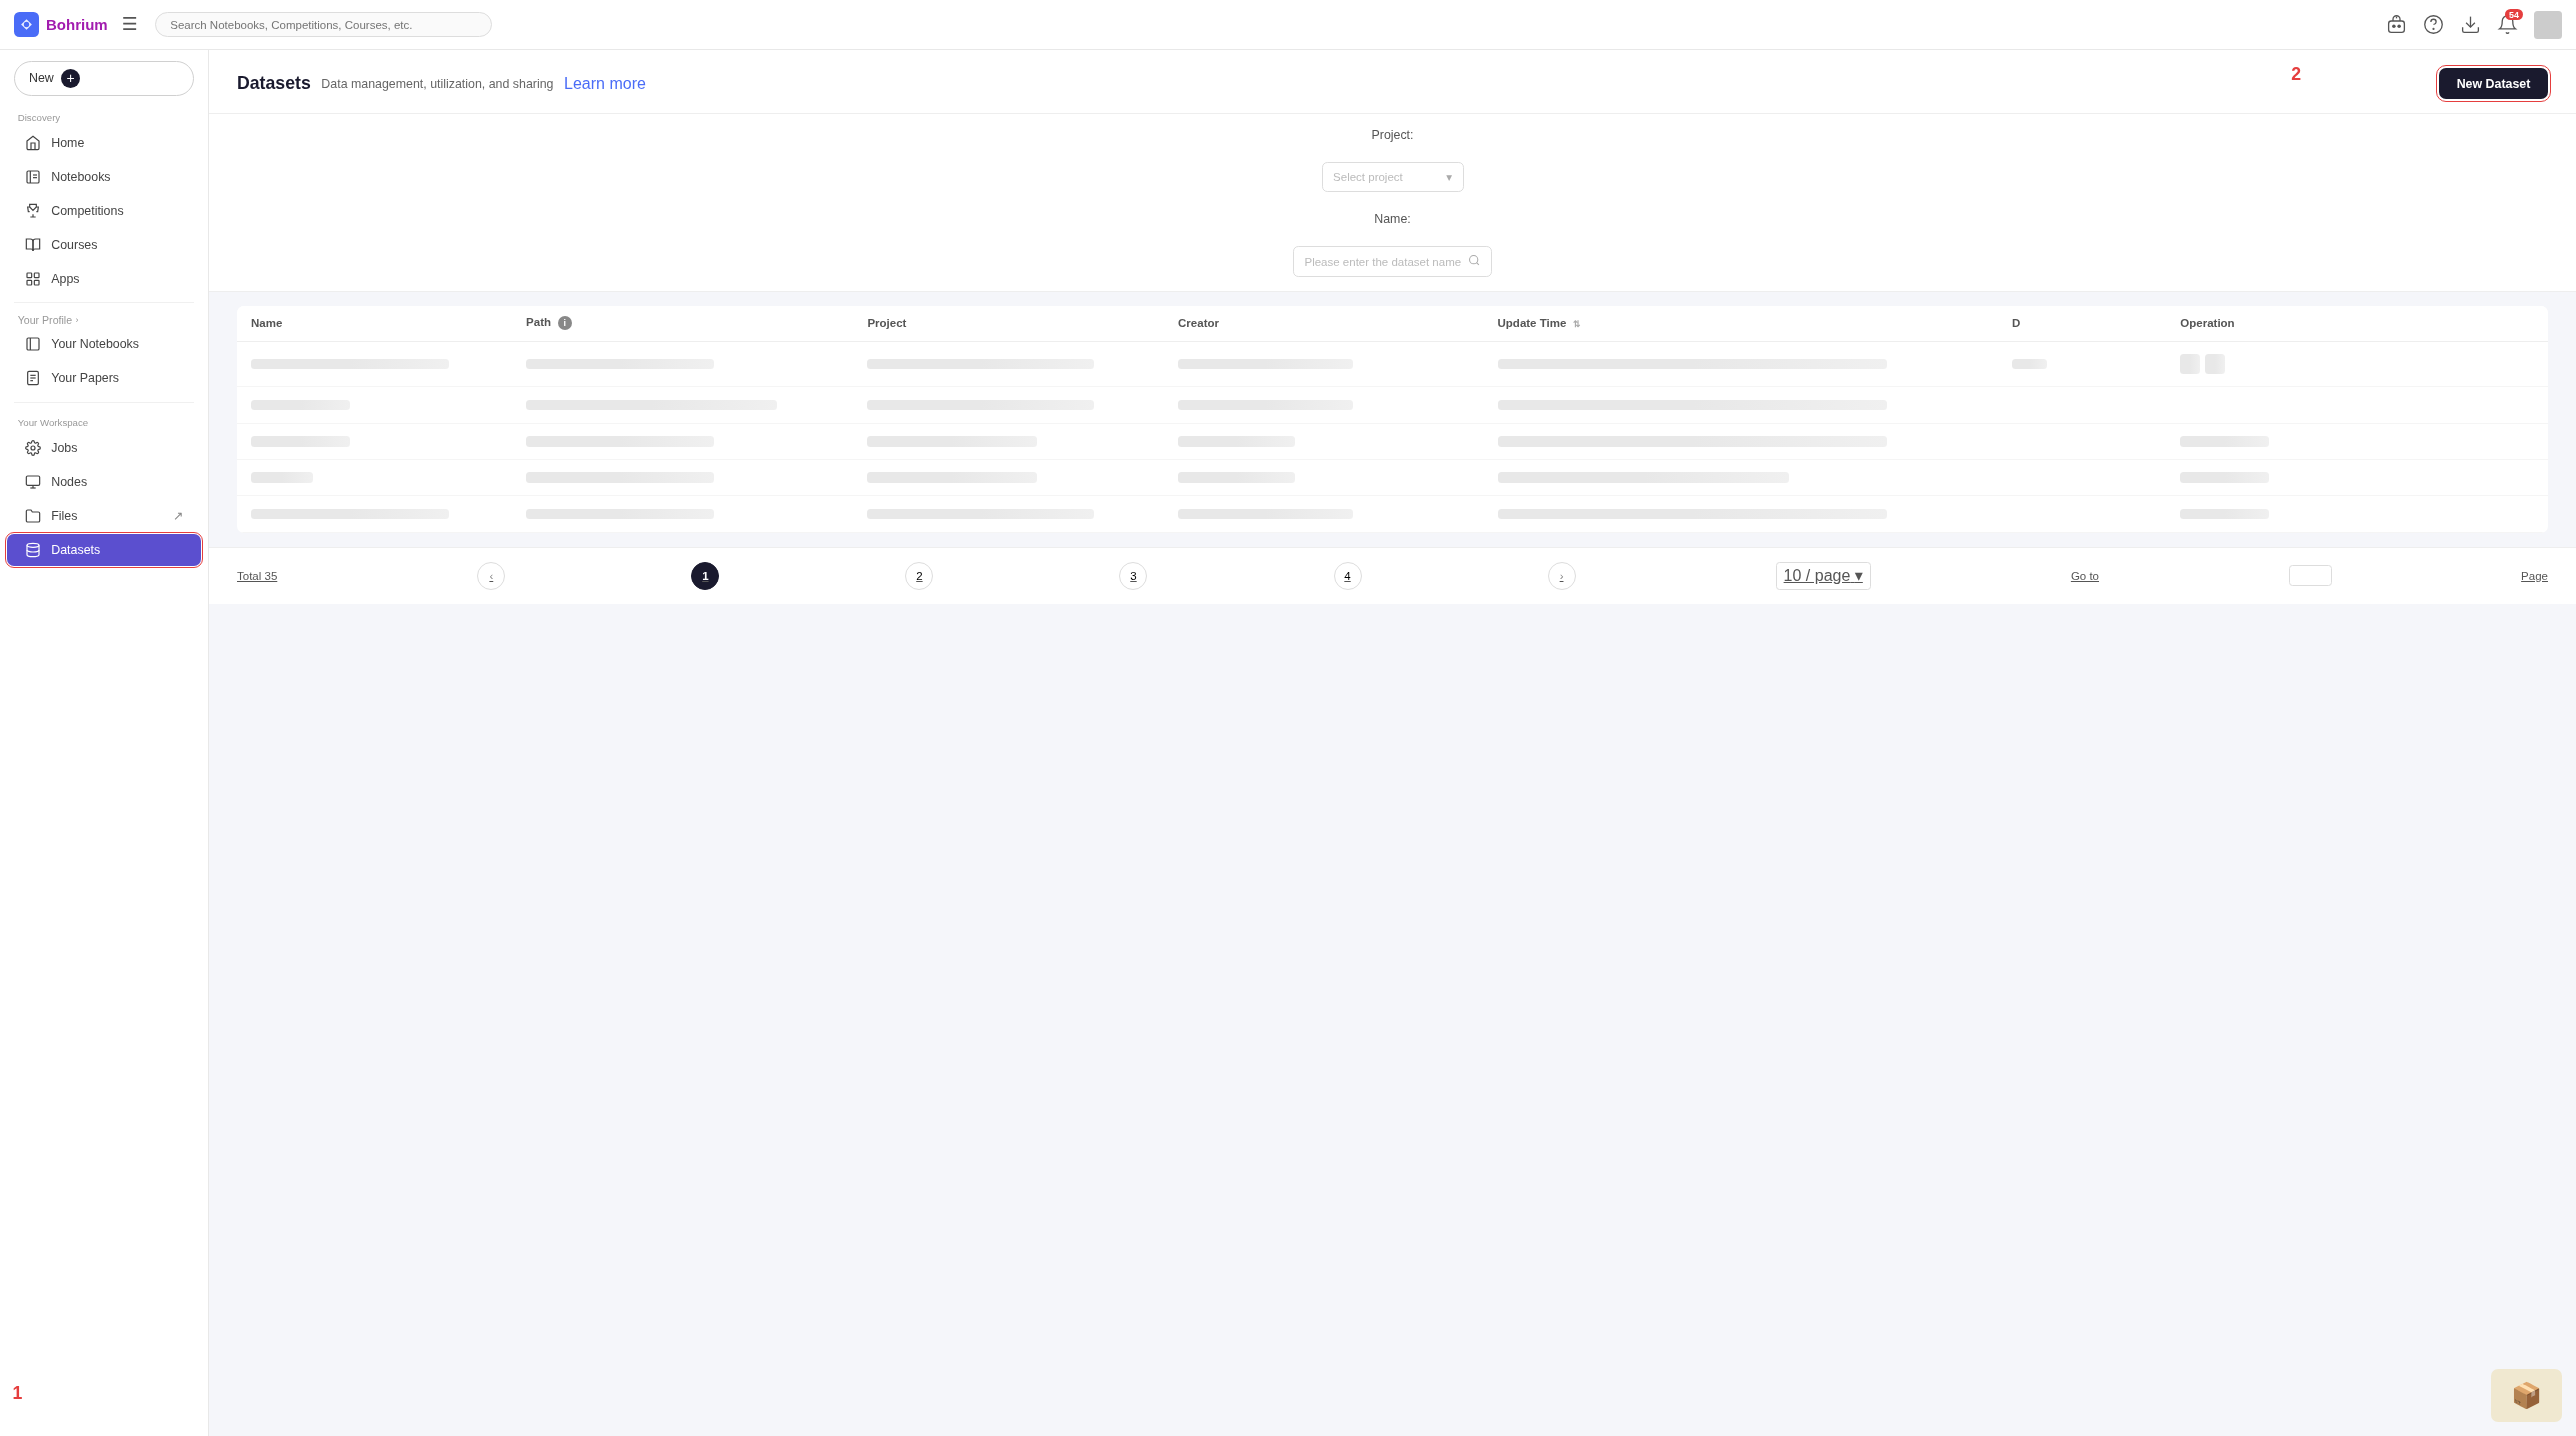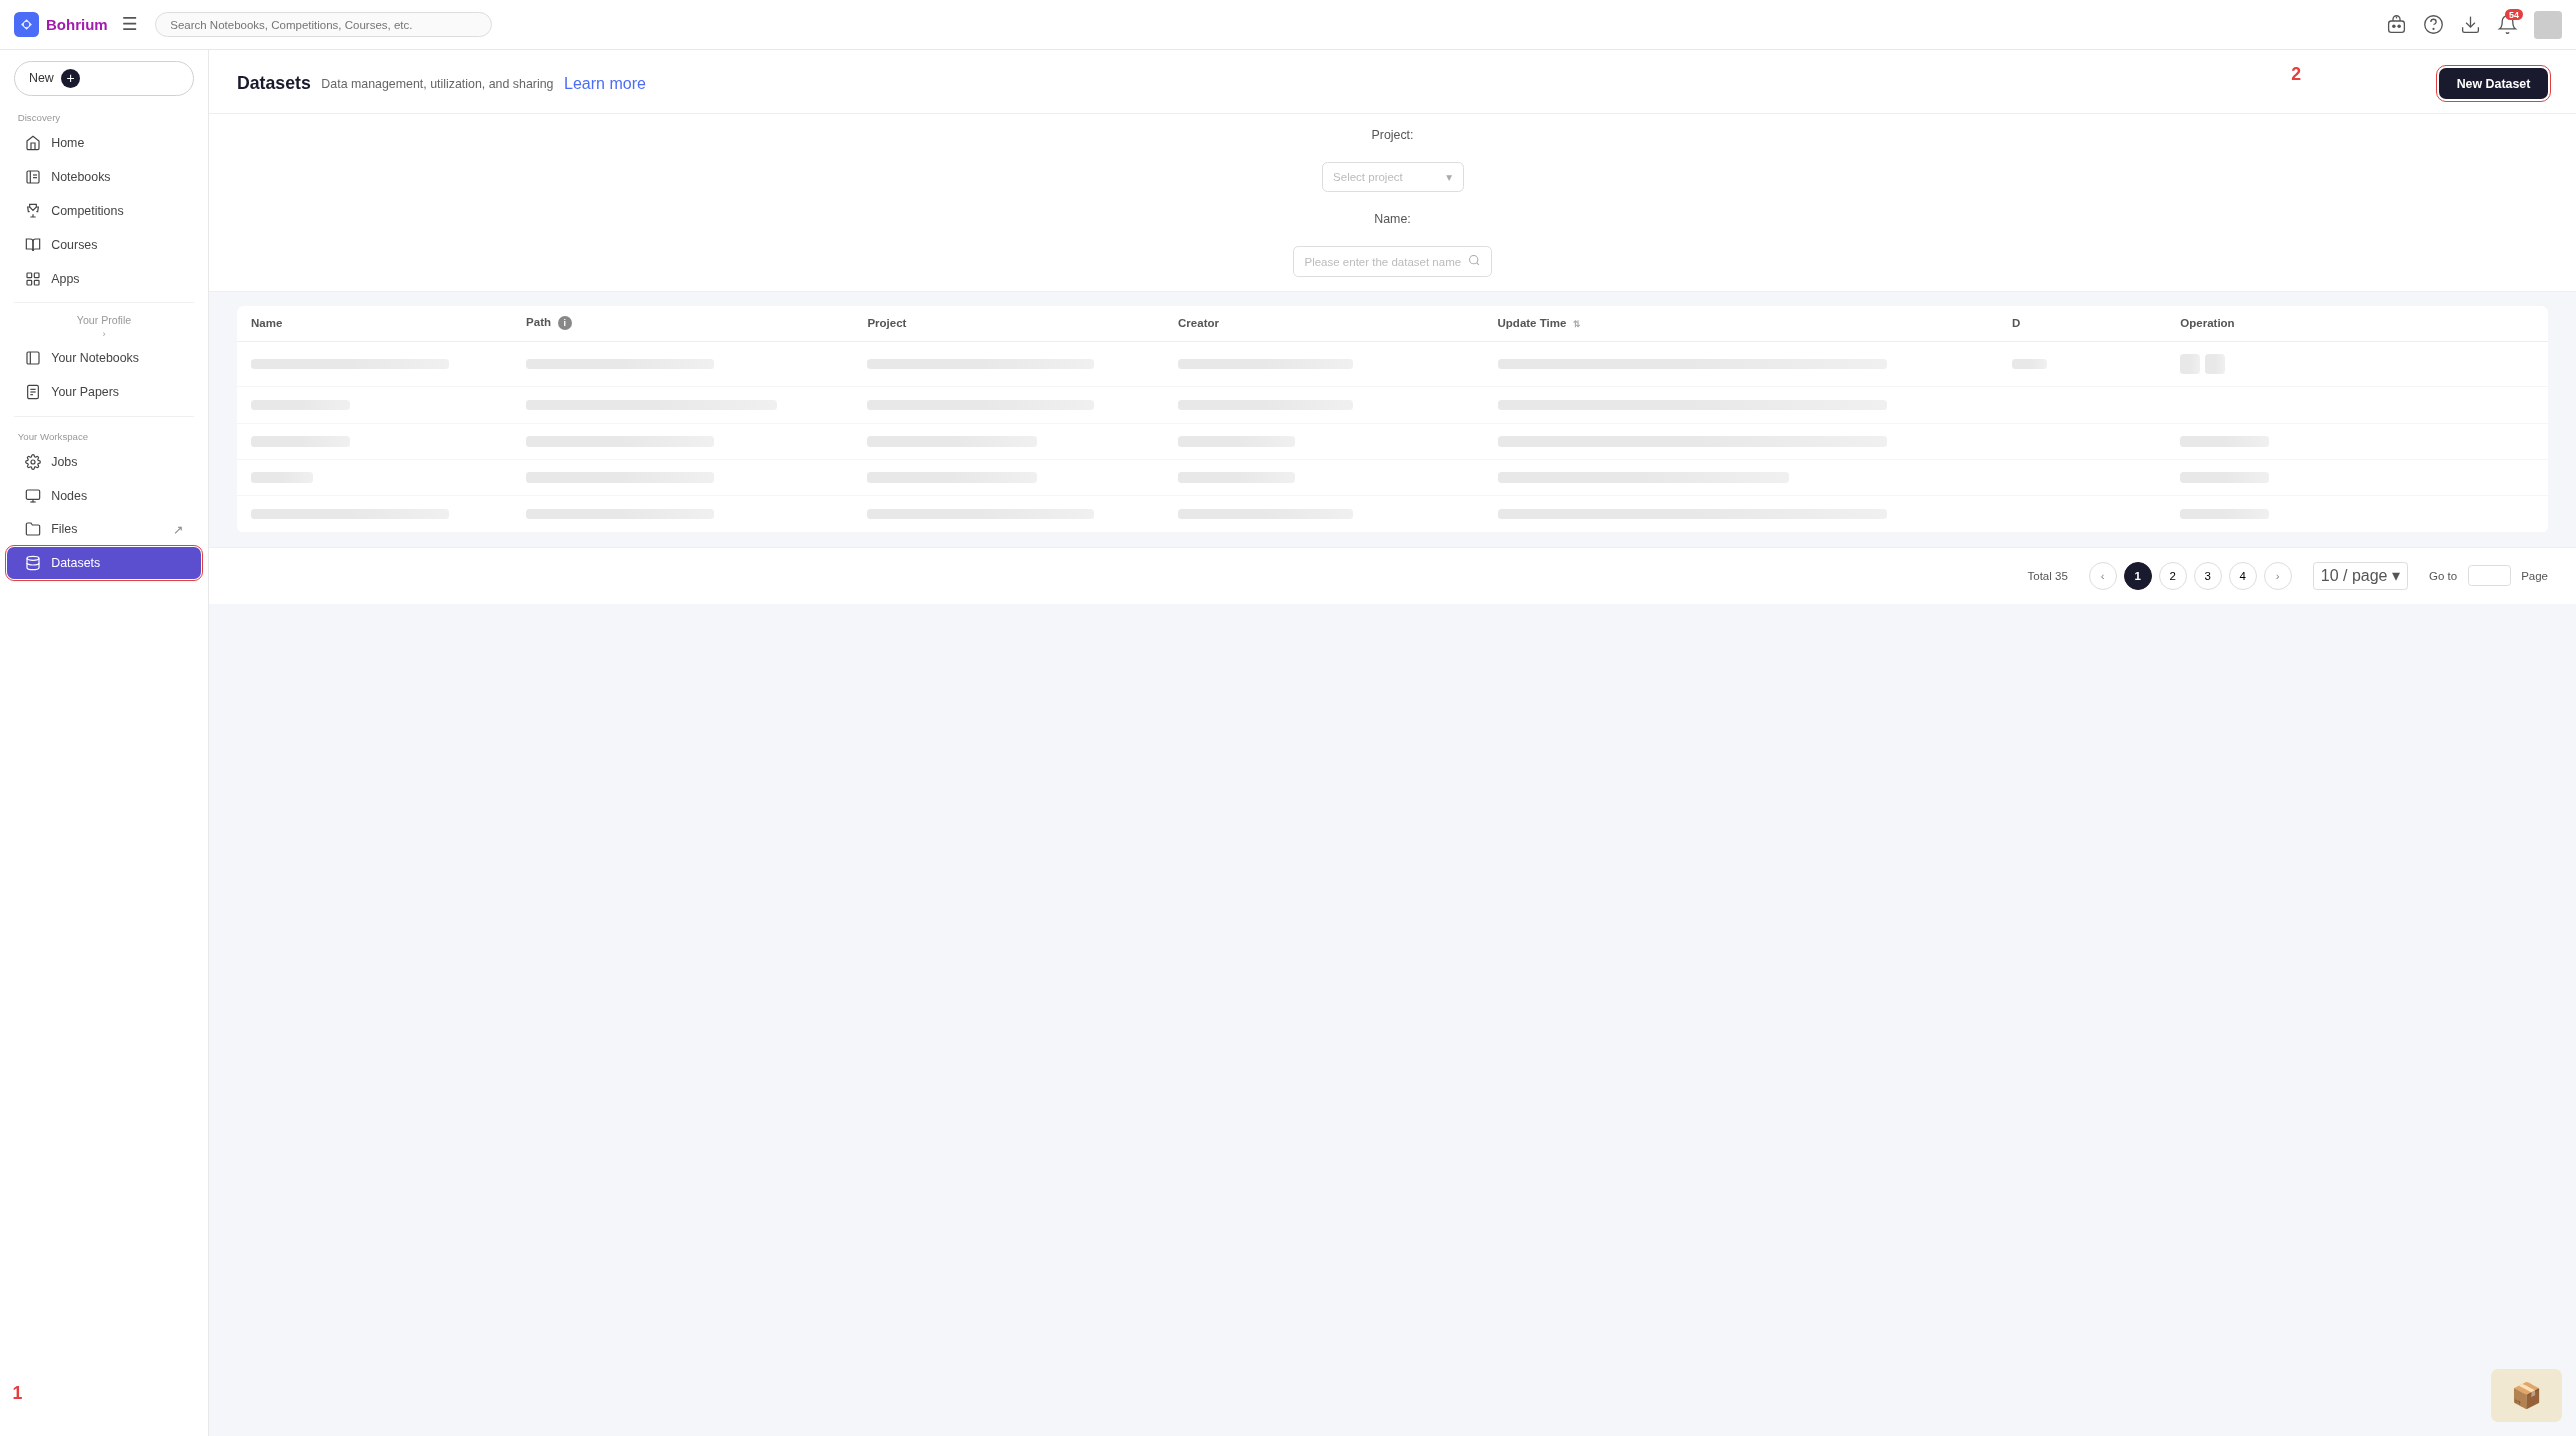--- a/index.html
+++ b/index.html
@@ -45,21 +45,21 @@
       font-size: 14px; font-weight: 300;
     }
     .sidebar-section-label { font-size: 9.7px; color: #999; padding: 8.9px 17.7px 3.5px; }
     .sidebar-item {
       display: flex; align-items: center; gap: 10.6px;
       padding: 8px 17.7px; cursor: pointer; font-size: 12.4px; color: #444;
       border-radius: 7px; margin: 0.9px 7px;
     }
     .sidebar-item .item-icon { width: 16px; height: 16px; display: flex; align-items: center; justify-content: center; flex-shrink: 0; }
     .sidebar-divider { height: 0.9px; background: #f0f0f0; margin: 7px 14px; }
-    .profile-section { padding: 3.5px 17.7px 1.8px; font-size: 10.6px; color: #999; display: flex; align-items: center; gap: 3.5px; cursor: pointer; flex-direction: column; }
+    .profile-section { padding: 3.5px 17.7px 1.8px; font-size: 10.6px; color: #999; display: flex; align-items: center; gap: 3.5px; cursor: pointer; }
     .profile-section .chevron { font-size: 8.9px; }
     .workspace-label { font-size: 9.7px; color: #999; padding: 7px 17.7px 3.5px; }
 
     
     .sidebar-item.datasets-active {
       background: #5b4fcf; color: #fff; border-radius: 7px;
       outline: 1.8px solid #e53e3e; outline-offset: 1.8px;
     }
 
     
@@ -113,22 +113,22 @@
     }
     @keyframes shimmer { 0% { background-position: 200% 0; } 100% { background-position: -200% 0; } }
     .skel-long { width: 80%; }
     .skel-med { width: 60%; }
     .skel-short { width: 40%; }
     .skel-xshort { width: 25%; }
 
     
     .pagination {
       background: #fff; padding: 14px 28px;
-      display: flex; align-items: center; justify-content: flex-end; gap: 7px;
-      border-top: 0.9px solid #eee; font-size: 11.5px; color: #555;
+      display: flex; align-items: center; justify-content: space-between; gap: 7px;
+      border-top: 0.9px solid #eee; font-size: 11.5px; color: #555; text-decoration: underline;
     }
     .pagination-total { margin-right: 14px; }
     .page-btn {
       width: 28px; height: 28px; border-radius: 50%; border: 0.9px solid #ddd;
       display: flex; align-items: center; justify-content: center;
       cursor: pointer; font-size: 11.5px; background: #fff;
     }
     .page-btn.active { background: #1a1a2e; color: #fff; border-color: #1a1a2e; font-weight: 700; }
     .page-btn.arrow { color: #888; }
     .page-size-select {

